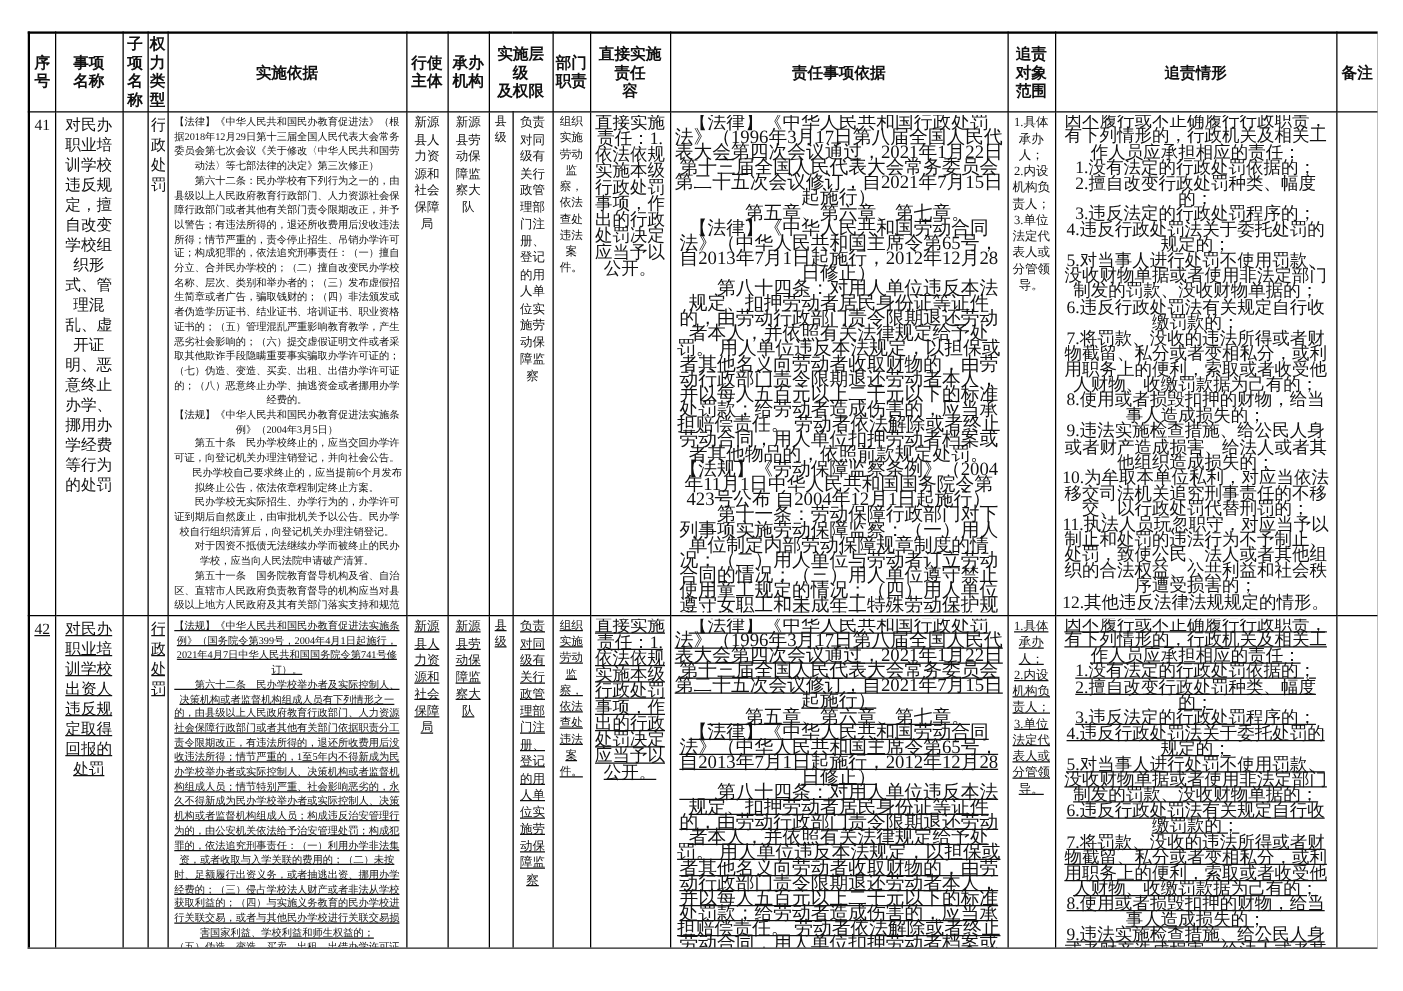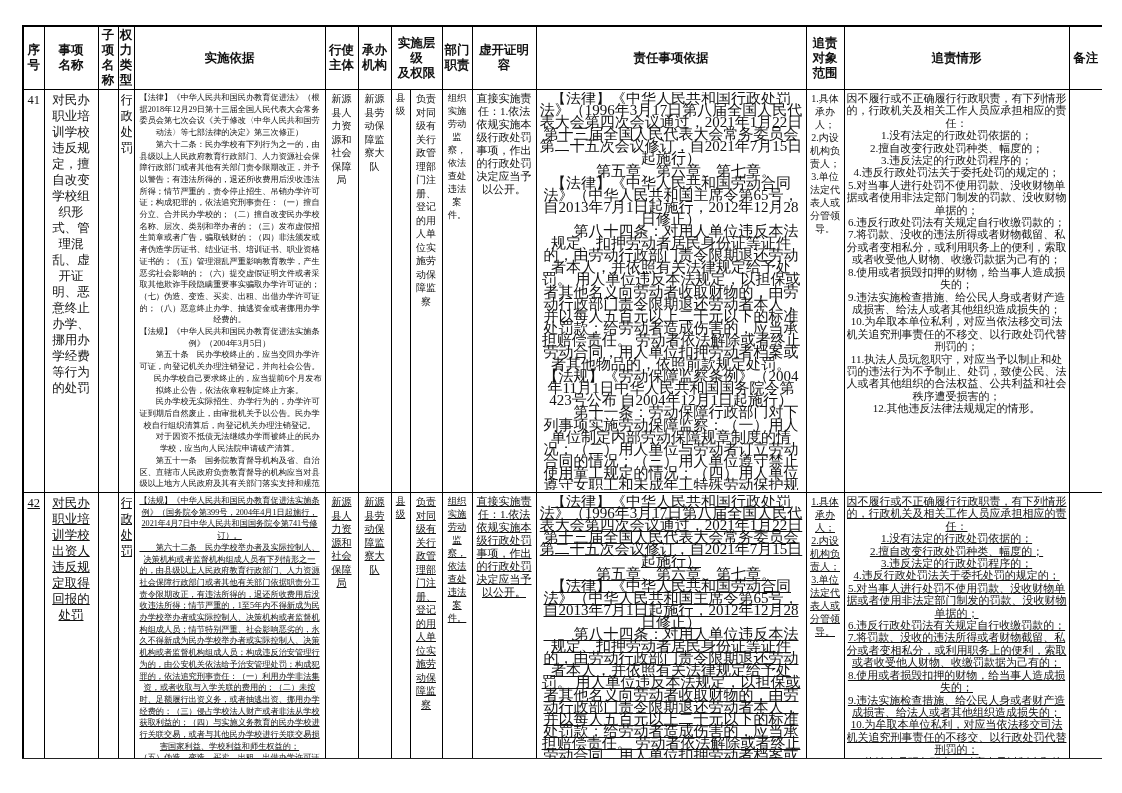--- a/index.html
+++ b/index.html
@@ -14,24 +14,24 @@
   .h41 .ch{height:398px;}
   .h42 .ch{height:268px;text-decoration:underline;}
   
   .c-big{font-size:12.5px;line-height:16px;}
   .c-basis{font-size:8.2px;line-height:11.7px;text-align:justify;}
   .c-auth{font-size:10px;line-height:13.5px;}
   td.p1{padding:1px;}
   .c-level{font-size:9.5px;line-height:13px;text-align:center;}
   .c-scope{font-size:10px;line-height:13.5px;}
   .c-duty{font-size:9.3px;line-height:13px;margin-top:26px;}
-  .c-content{font-size:11px;line-height:13px;padding-top:6px;}
+  .c-content{font-size:14px;line-height:13px;padding-top:6px;}
   .c-dbasis{font-size:15px;line-height:12.1px;text-align:justify;}
   .c-target{font-size:10px;line-height:13px;margin-left:20px;}
-  .c-sit{font-size:11px;line-height:12.4px;text-align:justify;}
+  .c-sit{font-size:14px;line-height:12.4px;text-align:justify;}
 </style>
 </head>
 <body>
 
 <div class="page">
   <div class="clip">
     <table class="grid">
       <colgroup>
         <col style="width:21px">
           <col style="width:54px">
@@ -61,21 +61,21 @@
 类型</th>
         <th>实施依据</th>
         <th>行使
 主体</th>
         <th>承办
 机构</th>
         <th colspan="2">实施层级
 及权限</th>
         <th>部门
 职责</th>
-        <th>虚开证明
+        <th>直接实施责任
 容</th>
         <th>责任事项依据</th>
         <th>追责
 对象
 范围</th>
         <th>追责情形</th>
         <th>备注</th>
       </tr>
       <tr class="h41">
         <td class="c-big">

